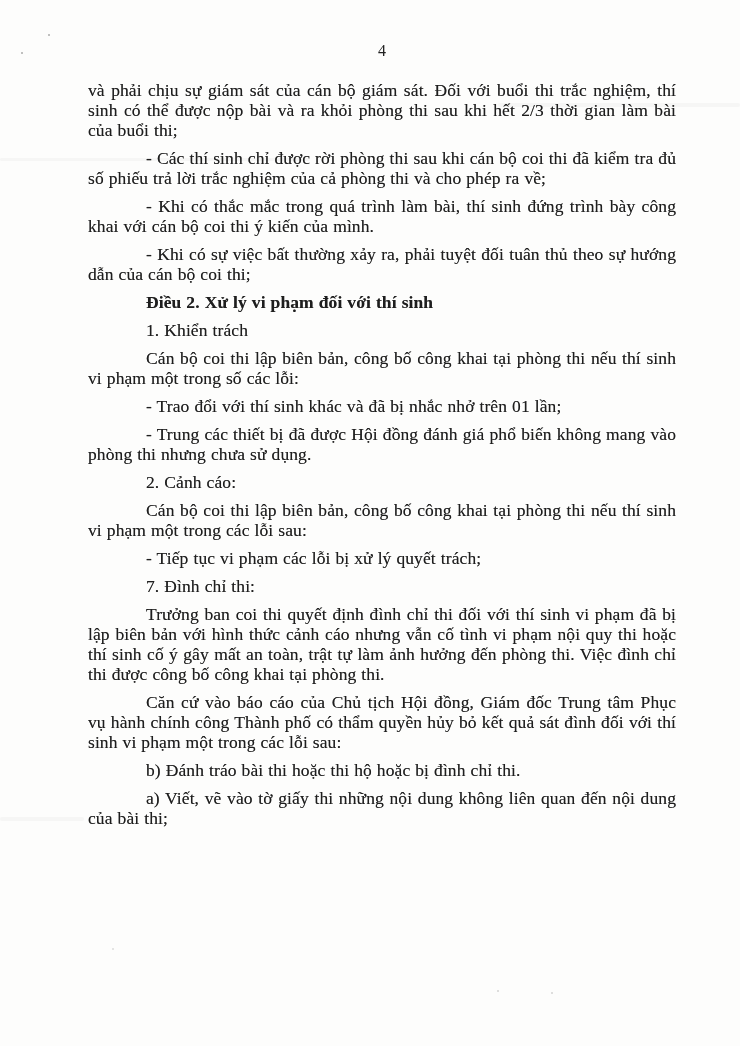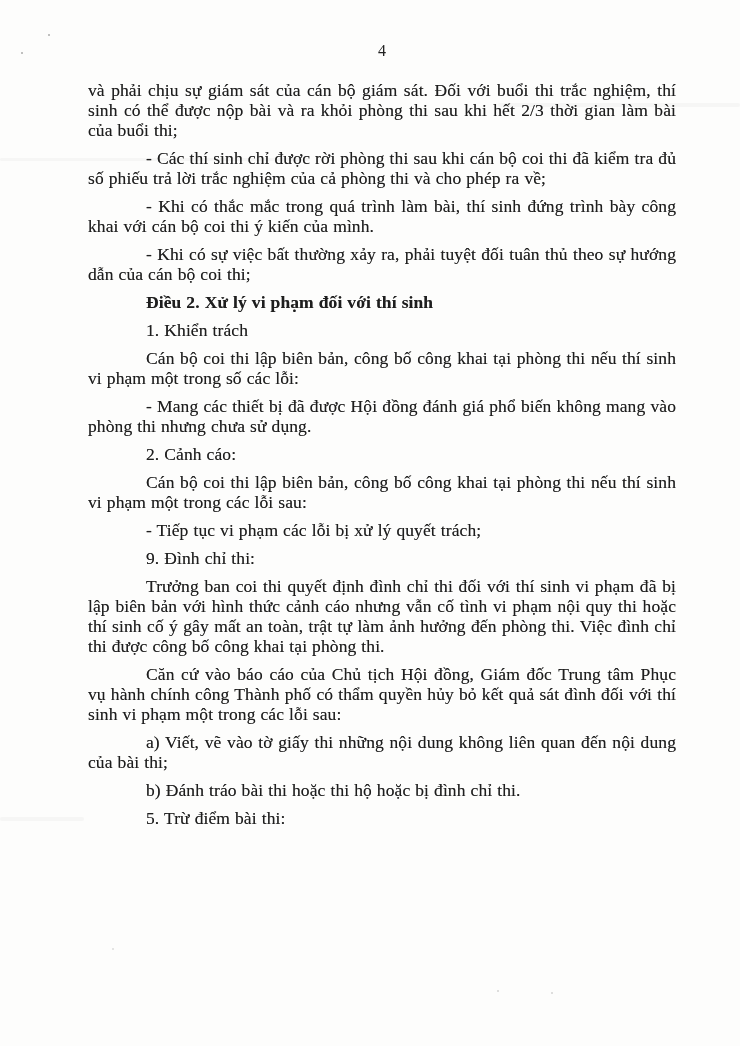--- a/index.html
+++ b/index.html
@@ -66,30 +66,30 @@
   <div class="page-number">4</div>
 
   <div class="content">
       <p class="para body">và phải chịu sự giám sát của cán bộ giám sát. Đối với buổi thi trắc nghiệm, thí sinh có thể được nộp bài và ra khỏi phòng thi sau khi hết 2/3 thời gian làm bài của buổi thi;</p>
       <p class="para indent">- Các thí sinh chỉ được rời phòng thi sau khi cán bộ coi thi đã kiểm tra đủ số phiếu trả lời trắc nghiệm của cả phòng thi và cho phép ra về;</p>
       <p class="para indent">- Khi có thắc mắc trong quá trình làm bài, thí sinh đứng trình bày công khai với cán bộ coi thi ý kiến của mình.</p>
       <p class="para indent">- Khi có sự việc bất thường xảy ra, phải tuyệt đối tuân thủ theo sự hướng dẫn của cán bộ coi thi;</p>
       <p class="para heading">Điều 2. Xử lý vi phạm đối với thí sinh</p>
       <p class="para indent">1. Khiển trách</p>
       <p class="para indent">Cán bộ coi thi lập biên bản, công bố công khai tại phòng thi nếu thí sinh vi phạm một trong số các lỗi:</p>
-      <p class="para indent">- Mang các thiết bị đã được Hội đồng đánh giá phổ biến không mang vào phòng thi nhưng chưa sử dụng.</p>
+      <p class="para indent">- Trao đổi với thí sinh khác và đã bị nhắc nhở trên 01 lần;</p>
+      <p class="para indent">- Trung các thiết bị đã được Hội đồng đánh giá phổ biến không mang vào phòng thi nhưng chưa sử dụng.</p>
       <p class="para indent">2. Cảnh cáo:</p>
       <p class="para indent">Cán bộ coi thi lập biên bản, công bố công khai tại phòng thi nếu thí sinh vi phạm một trong các lỗi sau:</p>
       <p class="para indent">- Tiếp tục vi phạm các lỗi bị xử lý quyết trách;</p>
-      <p class="para indent">9. Đình chỉ thi:</p>
+      <p class="para indent">7. Đình chỉ thi:</p>
       <p class="para indent">Trưởng ban coi thi quyết định đình chỉ thi đối với thí sinh vi phạm đã bị lập biên bản với hình thức cảnh cáo nhưng vẫn cố tình vi phạm nội quy thi hoặc thí sinh cố ý gây mất an toàn, trật tự làm ảnh hưởng đến phòng thi. Việc đình chỉ thi được công bố công khai tại phòng thi.</p>
       <p class="para indent">Căn cứ vào báo cáo của Chủ tịch Hội đồng, Giám đốc Trung tâm Phục vụ hành chính công Thành phố có thẩm quyền hủy bỏ kết quả sát đình đối với thí sinh vi phạm một trong các lỗi sau:</p>
+      <p class="para indent">b) Đánh tráo bài thi hoặc thi hộ hoặc bị đình chỉ thi.</p>
       <p class="para indent">a) Viết, vẽ vào tờ giấy thi những nội dung không liên quan đến nội dung của bài thi;</p>
-      <p class="para indent">b) Đánh tráo bài thi hoặc thi hộ hoặc bị đình chỉ thi.</p>
-      <p class="para indent">5. Trừ điểm bài thi:</p>
     </div>
 
   <div class="streak" style="left:0; top:158px; width:310px; height:3px;"></div>
   <div class="streak" style="left:498px; top:103px; width:242px; height:4px;"></div>
   <div class="streak" style="left:0; top:817px; width:84px; height:4px;"></div>
   <div class="speck" style="left:48px; top:34px;"></div>
   <div class="speck" style="left:21px; top:52px;"></div>
   <div class="speck" style="left:497px; top:990px; opacity:.5;"></div>
   <div class="speck" style="left:551px; top:992px; opacity:.5;"></div>
   <div class="speck" style="left:112px; top:948px; opacity:.4;"></div>

